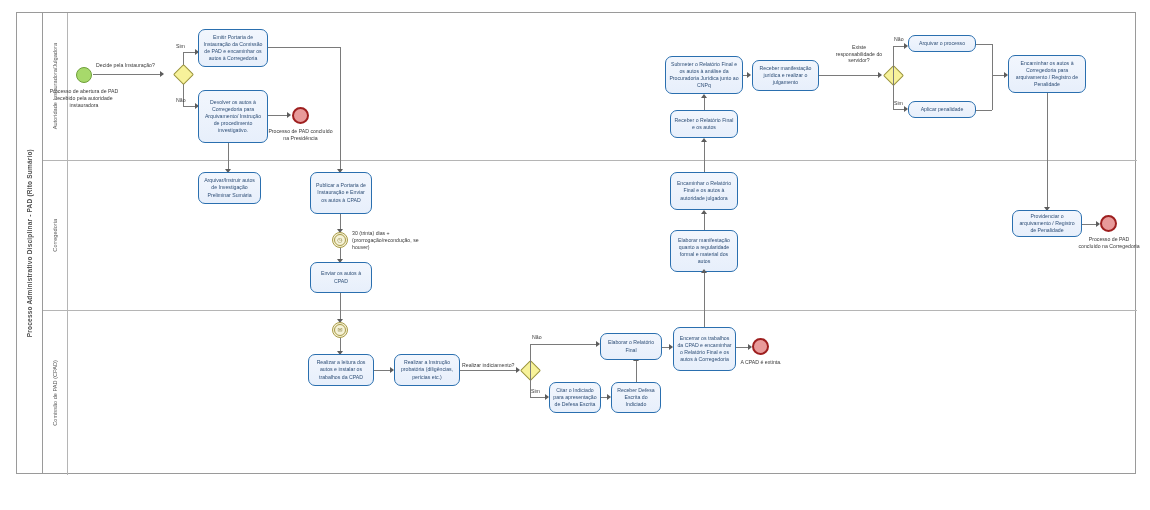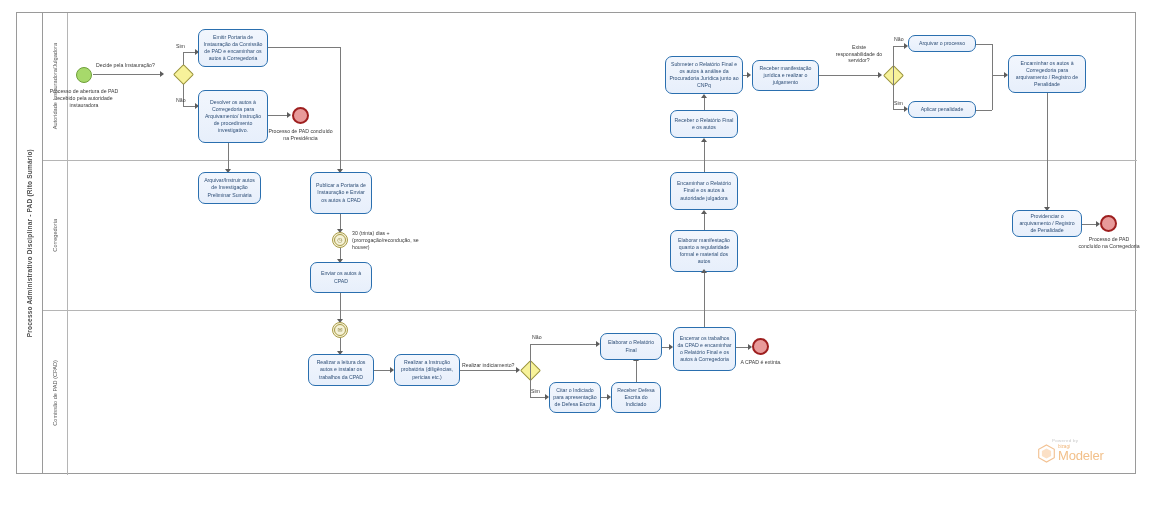--- a/index.html
+++ b/index.html
@@ -294,27 +294,14 @@
 
   <div class="task" style="left:673px;top:327px;width:63px;height:44px;">
     <span>Encerrar os trabalhos da CPAD e encaminhar o Relatório Final e os autos à Corregedoria</span>
   </div>
 
   <div class="ln lnh" style="left:736px;top:347px;width:13px;"></div>
   <div class="arrow r" style="left:748px;top:344px;"></div>
   <div class="ev end" style="left:752px;top:338px;width:17px;height:17px;"></div>
   <div class="lbl" style="left:736px;top:359px;width:50px;">A CPAD é extinta.</div>
 
-  <div id="wm">
-    <div class="pb">Powered by</div>
-    <div class="brandrow">
-      <svg class="hexlogo" viewBox="0 0 24 26">
-        <polygon points="12,1 23,7 23,19 12,25 1,19 1,7" fill="none" stroke="#f3c293" stroke-width="1.6"></polygon>
-        <polygon points="12,6 18.5,9.5 18.5,16.5 12,20 5.5,16.5 5.5,9.5" fill="#fbe0c6" stroke="none"></polygon>
-      </svg>
-      <div>
-        <div class="bz">bizagi</div>
-        <div class="md">Modeler</div>
-      </div>
-    </div>
-  </div>
 
 </div>
 
 </body></html>

